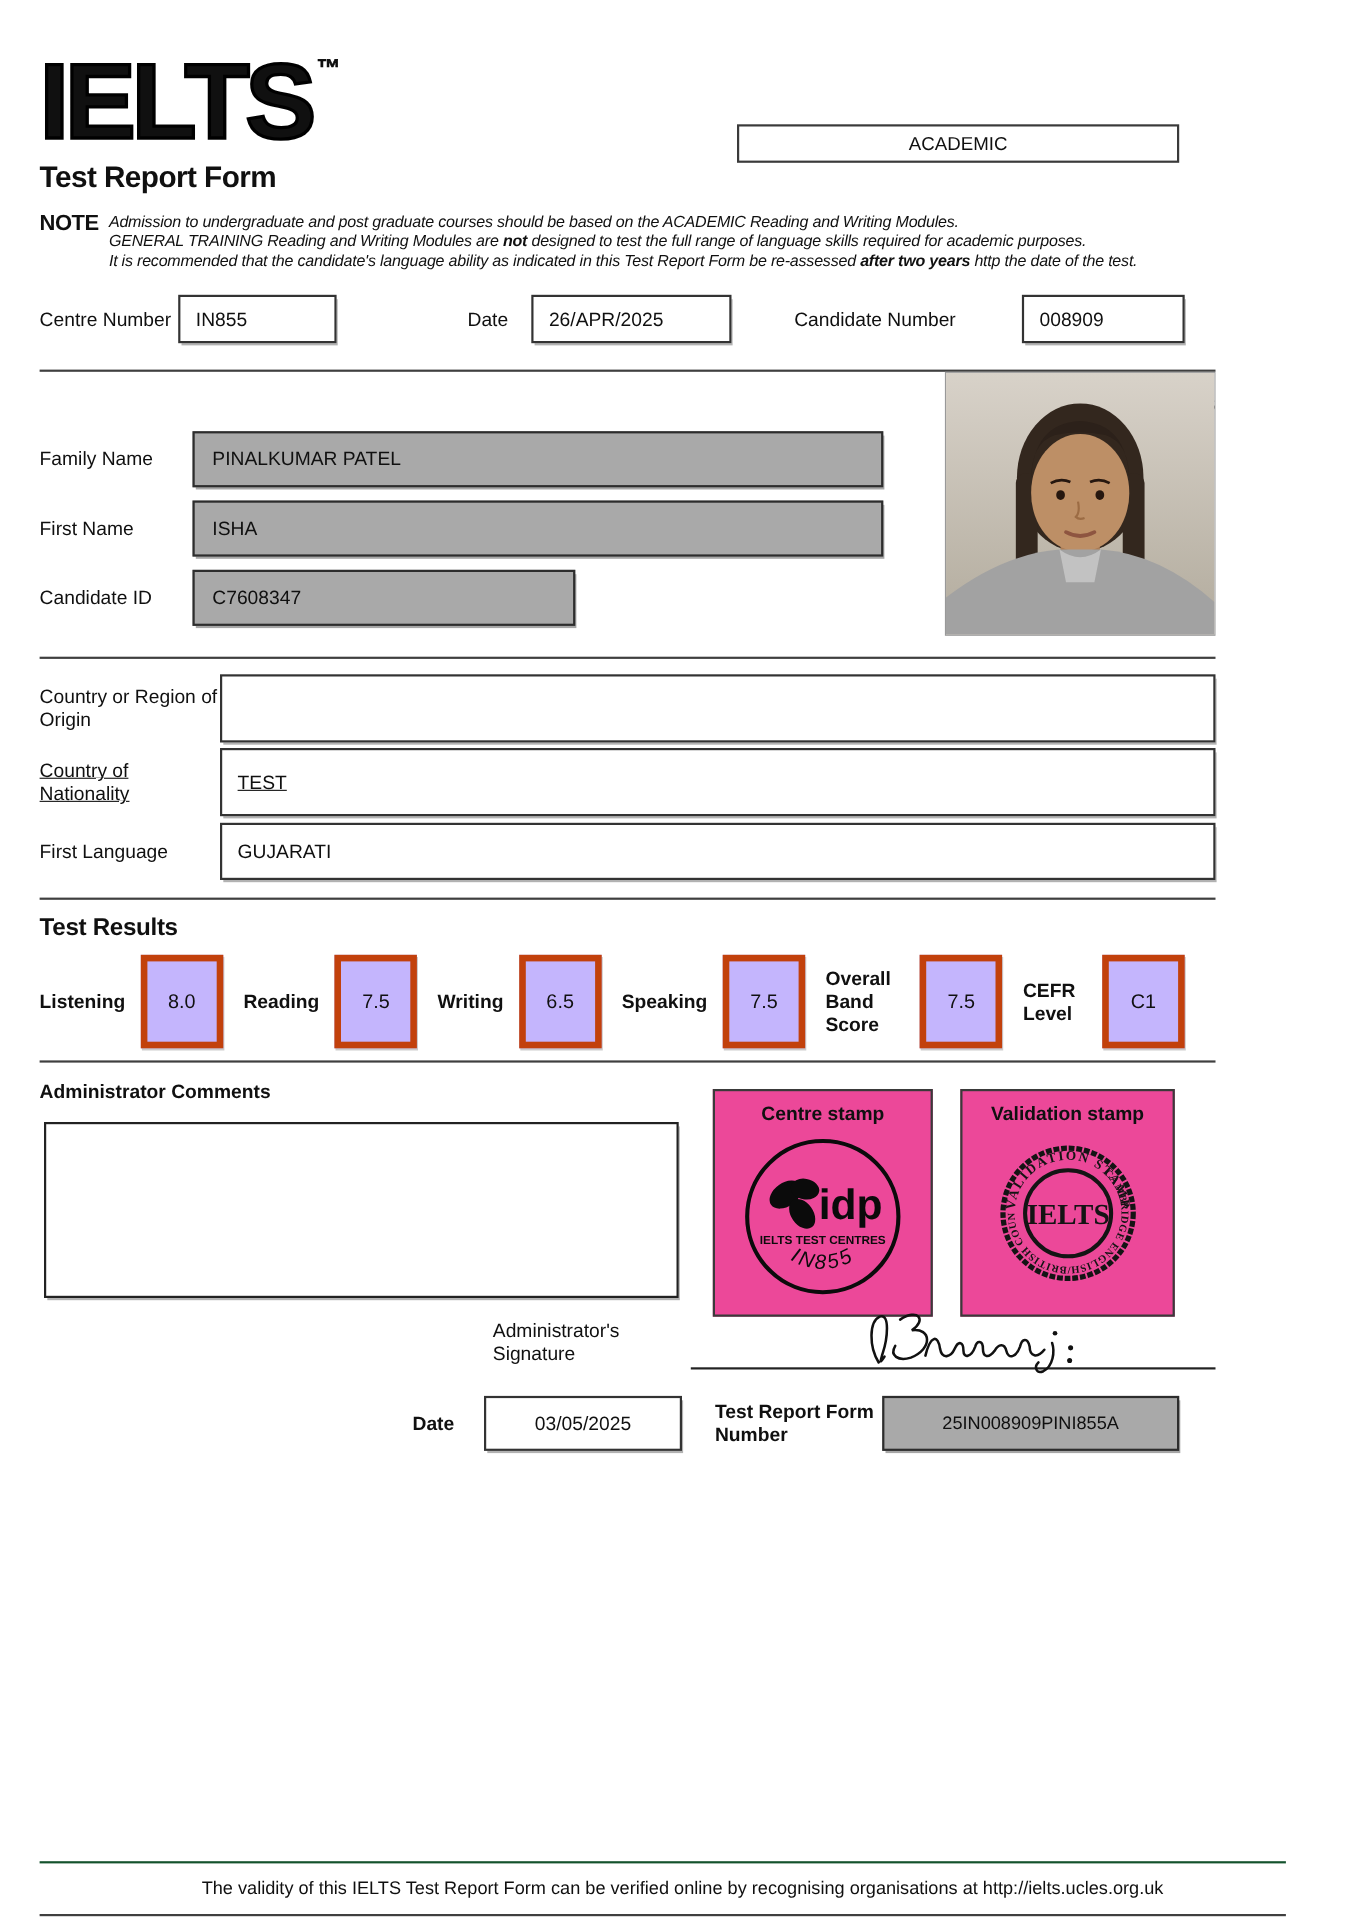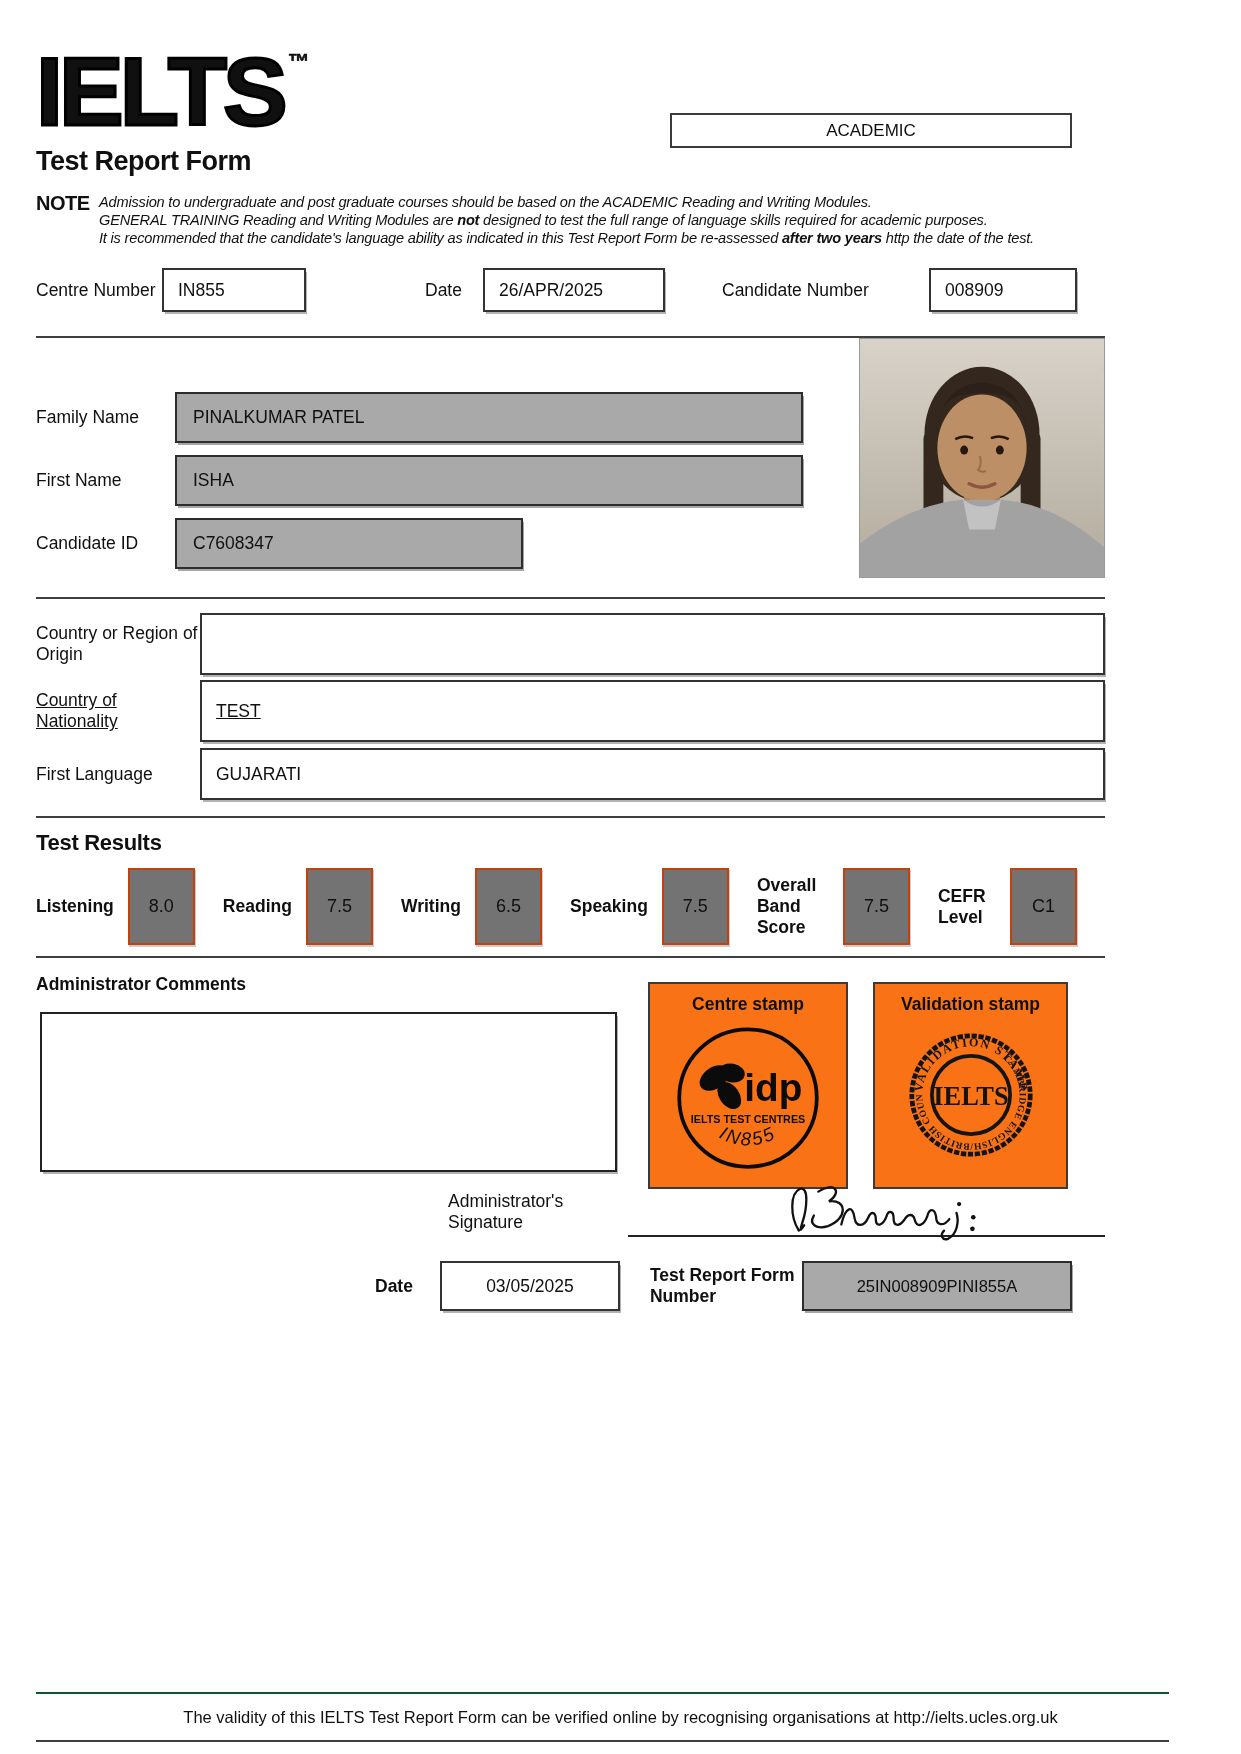--- a/index.html
+++ b/index.html
@@ -30,26 +30,26 @@
   .photo{position:absolute;right:0;top:0;width:246px;height:240px;border:1px solid #999;box-sizing:border-box;}
 
   .dobrow{display:flex;align-items:center;margin-top:9px;}
   .fieldrow{display:flex;align-items:center;}
   .fieldrow .cd-label2{width:164px;flex:none;font-size:17.5px;line-height:21px;}
   .bigbox{flex:1;height:62px;}
 
   .scores{display:flex;justify-content:space-between;align-items:center;margin-top:12px;width:1041px;}
   .score-item{display:flex;align-items:center;}
   .score-label{font-weight:bold;font-size:17.5px;line-height:21px;margin-right:14px;}
-  .score-box{width:63px;height:73px;background:#737373;border:2px solid #c2410c;box-shadow:1px 2px 0 rgba(0,0,0,.2);display:flex;align-items:center;justify-content:center;font-size:18px;flex:none;}
+  .score-box{width:63px;height:73px;background:#c4b5fd;border:6px solid #c2410c;box-shadow:1px 2px 0 rgba(0,0,0,.2);display:flex;align-items:center;justify-content:center;font-size:18px;flex:none;}
 
   .admin{position:relative;}
   .admin-title{font-size:17.5px;font-weight:bold;margin-top:16px;}
   .comments-box{margin-top:17px;margin-left:4px;width:577px;height:160px;border:2px solid #222;box-shadow:2px 3px 0 -1px rgba(0,0,0,.3);box-sizing:border-box;background:#fff;}
-  .stamp-box{position:absolute;top:8px;border:2px solid #3a3a3a;box-sizing:border-box;height:207px;text-align:center;padding-top:10px;background:#f97316;}
+  .stamp-box{position:absolute;top:8px;border:2px solid #3a3a3a;box-sizing:border-box;height:207px;text-align:center;padding-top:10px;background:#ec4899;}
   .stamp-box.centre{left:612px;width:200px;}
   .stamp-box.validation{left:837px;width:195px;}
   .stamp-title{font-size:17.5px;font-weight:bold;}
 
   .sig-row{display:flex;margin-top:19px;height:44px;}
   .sig-label{margin-left:412px;width:140px;flex:none;font-size:17.5px;line-height:21px;}
   .sig-line{flex:1;margin-left:40px;border-bottom:2px solid #222;position:relative;height:44px;}
   .sig-scribble{position:absolute;left:150px;bottom:-8px;}
 
   .bottomrow{display:flex;align-items:center;margin-top:26px;}

